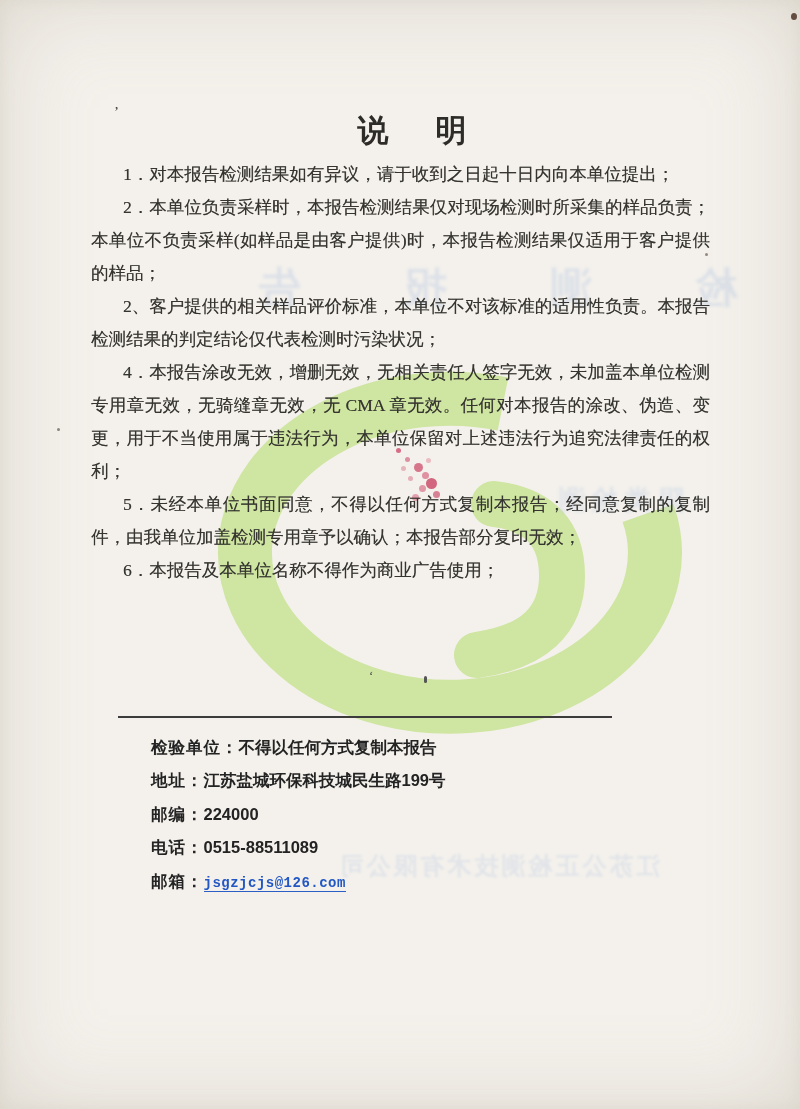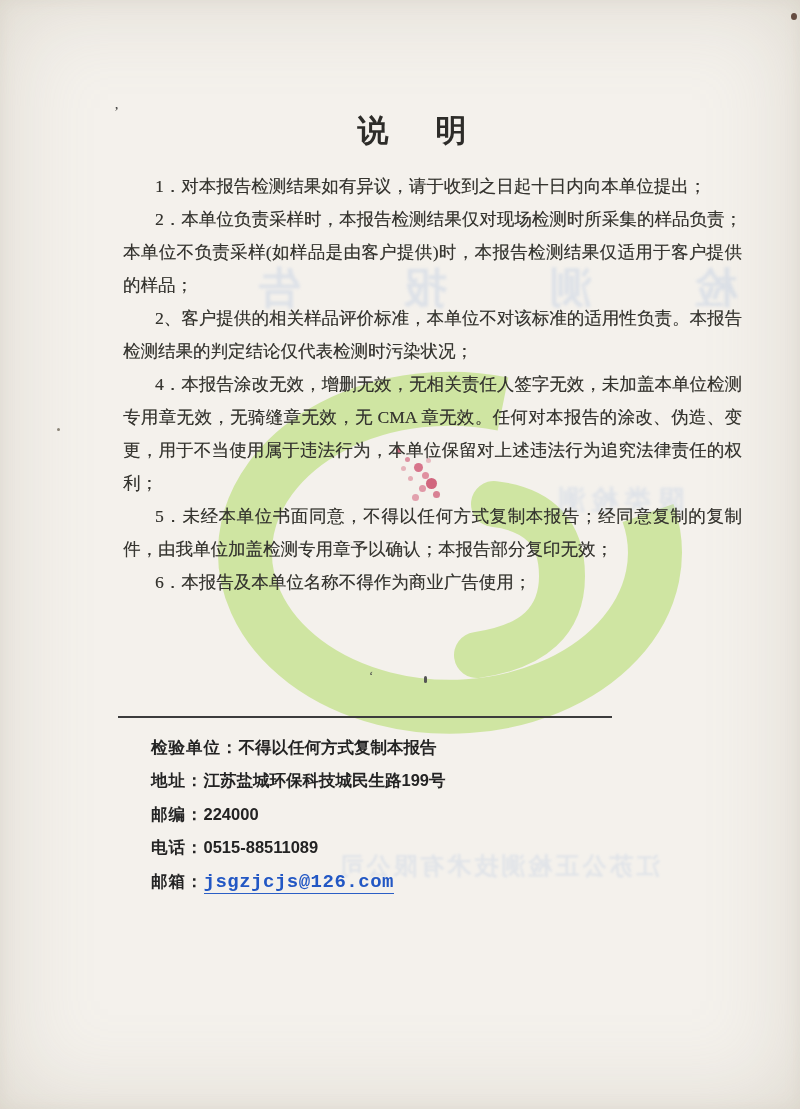--- a/index.html
+++ b/index.html
@@ -50,34 +50,34 @@
   .speck-q2{left:424px;top:676px;width:3px;height:7px;background:#555;border-radius:2px;}
   .speck-d1{left:57px;top:428px;width:3px;height:3px;background:#8b8478;}
   .speck-d2{left:705px;top:253px;width:3px;height:3px;background:#938b7d;}
   
   .title{
     position:absolute;left:0;top:94px;width:800px;margin:16px;
     text-align:center;font-size:31px;font-weight:bold;color:#2d2c29;
     letter-spacing:8px;font-family:"Liberation Serif","DejaVu Serif",serif;
   }
   
-  .notes{position:absolute;left:91px;top:170px;width:619px;margin-left:32px;}
+  .notes{position:absolute;left:91px;top:158px;width:619px;}
   .notes p{
     margin:0;text-indent:32px;text-align:justify;
     font-size:17.5px;line-height:33px;color:#35342f;
     text-shadow:0.25px 0 0 rgba(53,52,47,.55);
   }
   
   .footer-rule{position:absolute;left:118px;top:716px;width:494px;height:2px;background:#3c3c3c;}
   .footer{position:absolute;left:151px;top:731px;font-family:"Liberation Sans","DejaVu Sans",sans-serif;}
   .footer .row{line-height:33.4px;font-size:16.5px;font-weight:bold;color:#232323;white-space:nowrap;}
   .footer .lbl{letter-spacing:1px;}
   .footer .email{
     color:#2257c4;text-decoration:none;border-bottom:1.6px solid #2b5fc6;
-    font-family:"Liberation Mono","DejaVu Sans Mono",monospace;font-size:19px;font-weight:bold;
+    font-family:"Liberation Mono","DejaVu Sans Mono",monospace;font-size:14px;font-weight:bold;
     letter-spacing:.5px;
   }
 </style>
 </head>
 <body>
 
 <div class="page">
 
   <svg class="watermark" width="800" height="1109" viewBox="0 0 800 1109" aria-hidden="true">
     <path d="M 648 513 A 205 154 0 1 1 503 404" fill="none" stroke-width="54" stroke-linecap="butt" stroke="#cfe5a2"></path>

